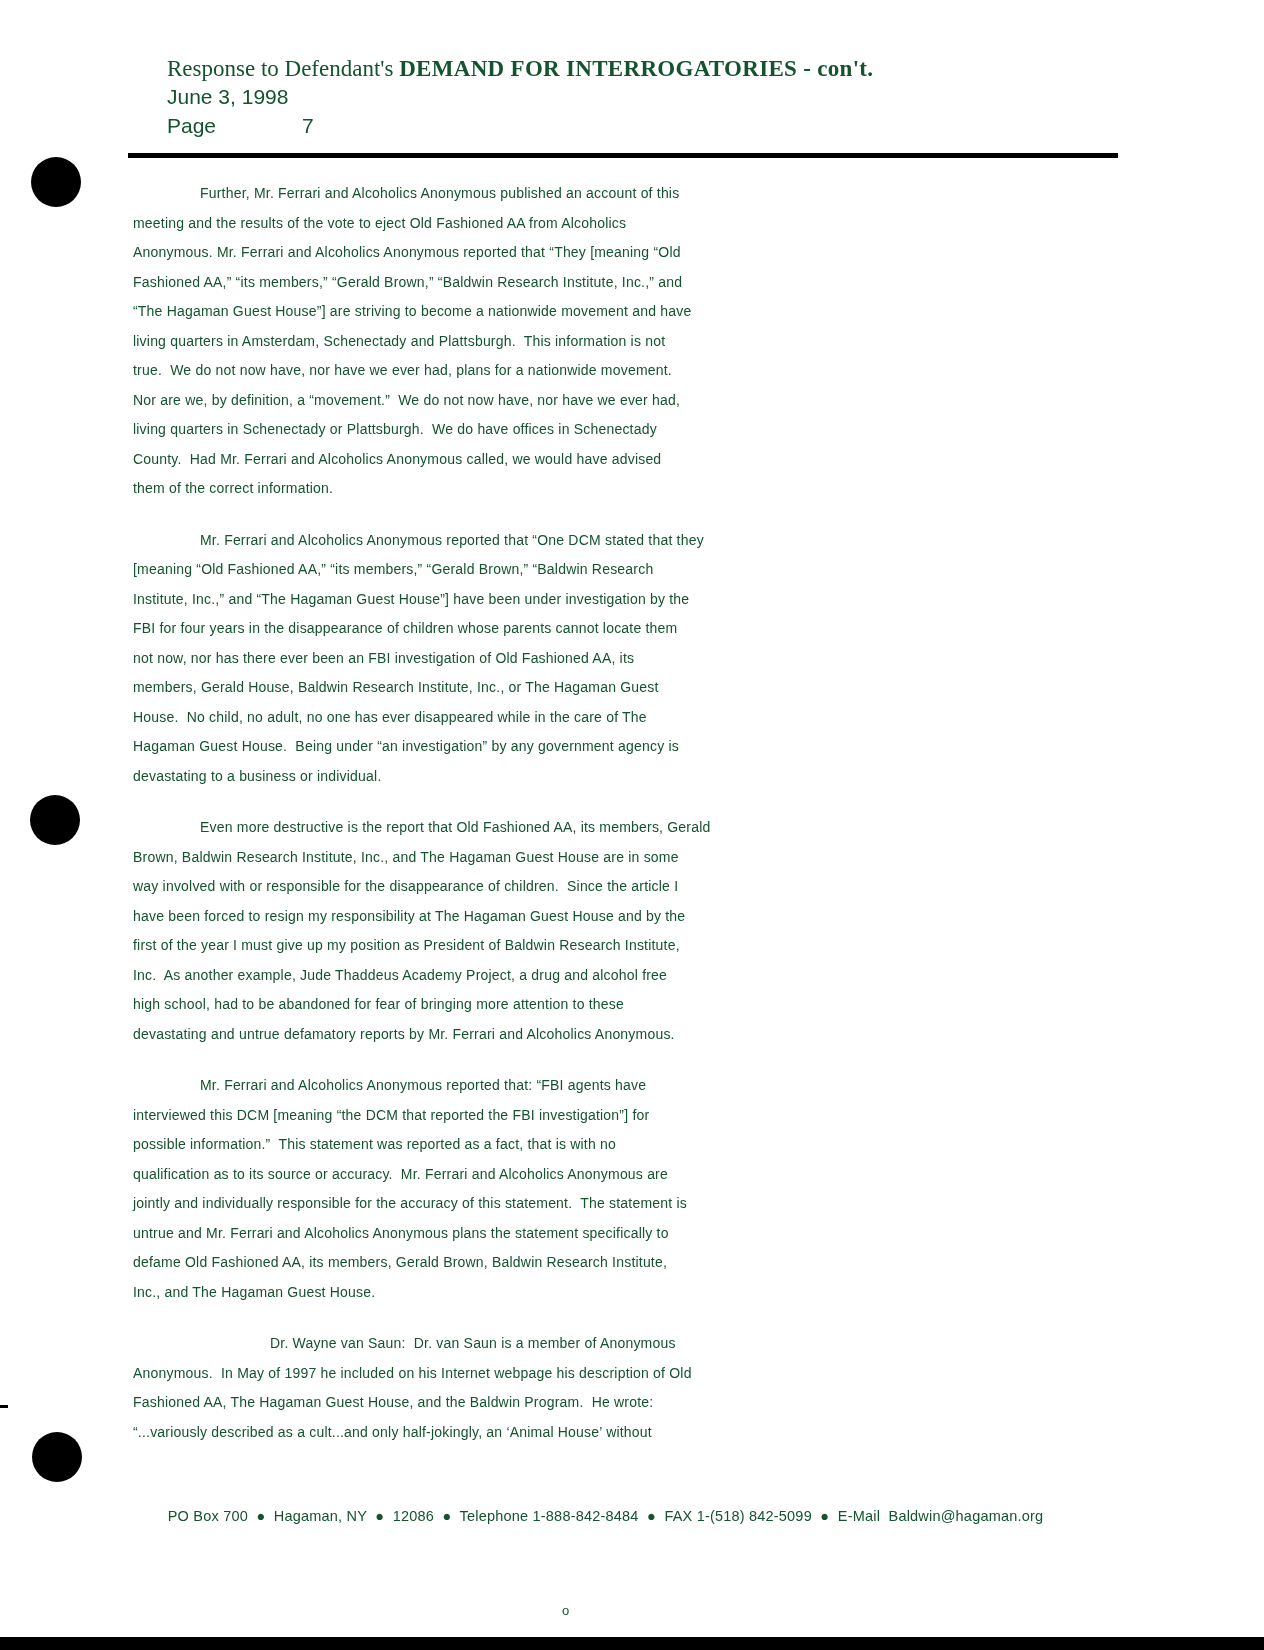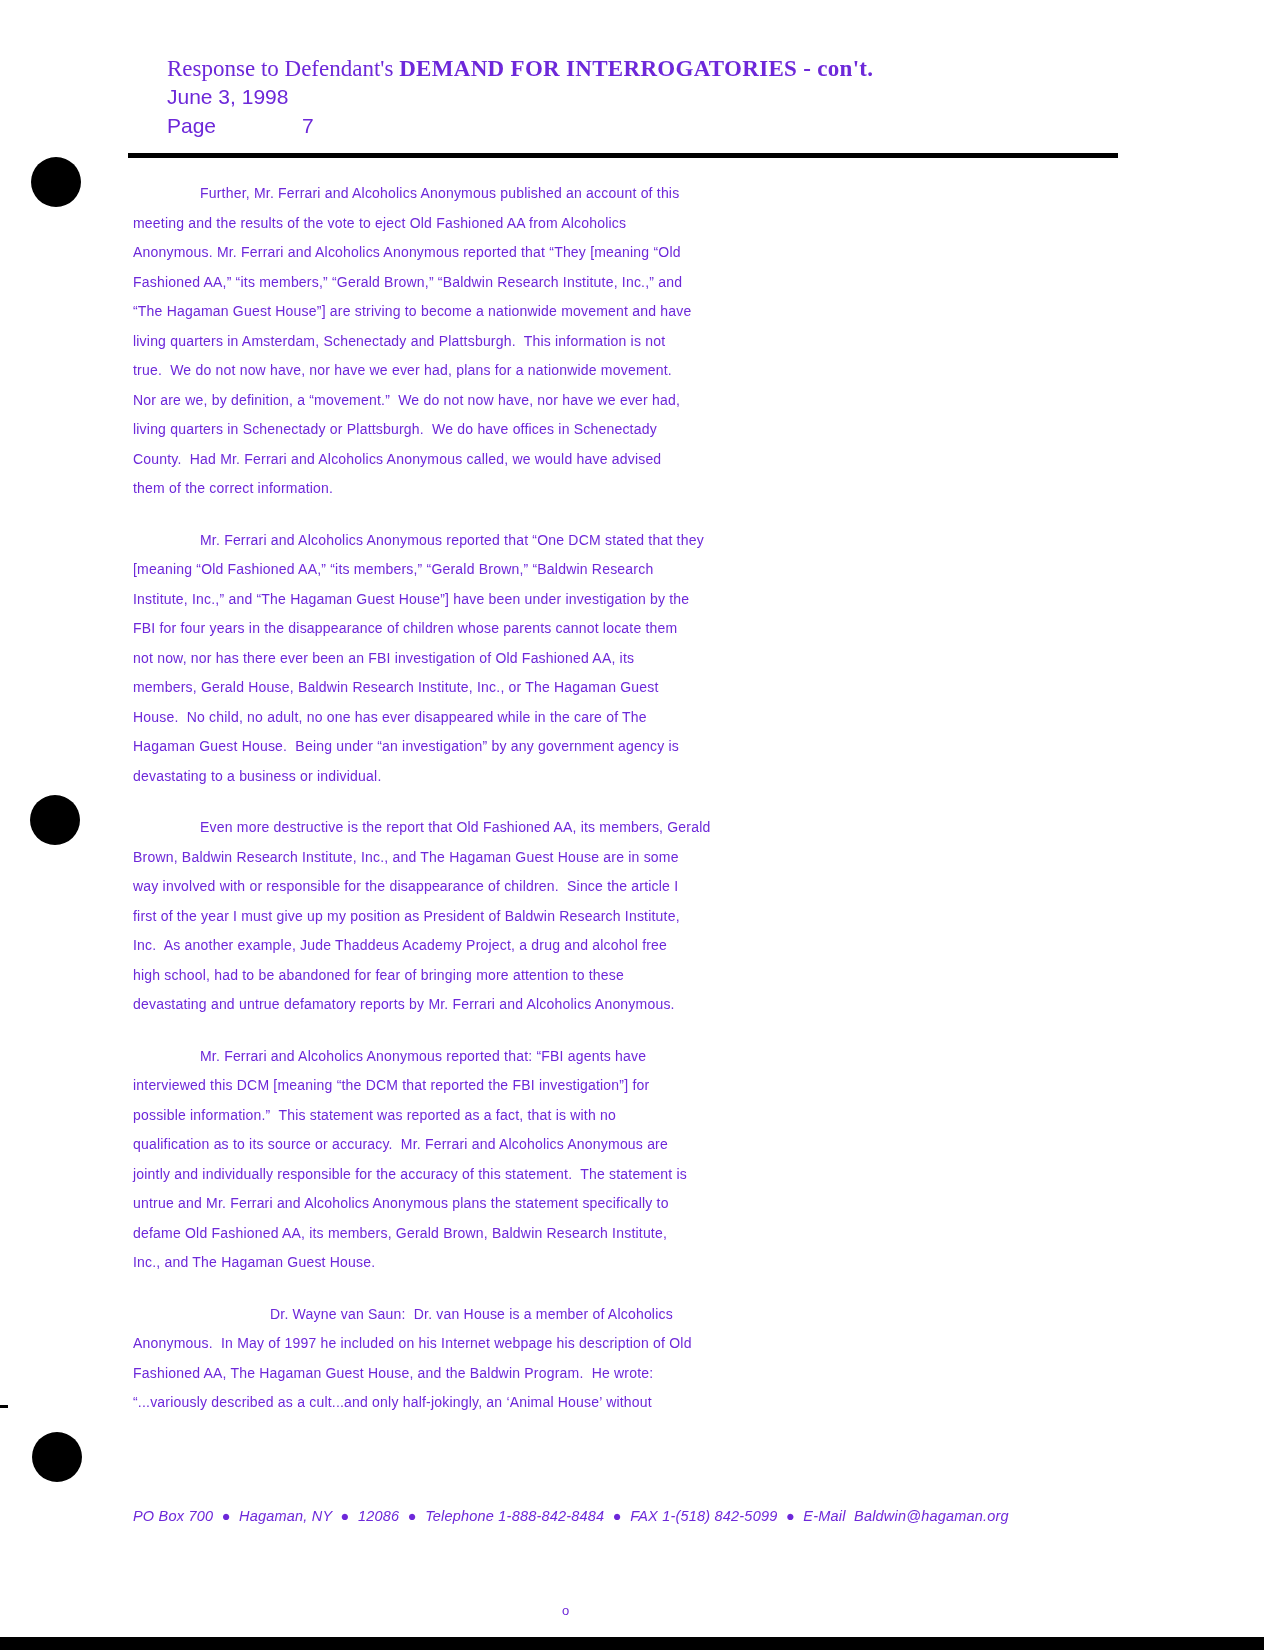--- a/index.html
+++ b/index.html
@@ -1,37 +1,37 @@
 <!DOCTYPE html>
 <html><head>
 <meta charset="utf-8">
 <style>
   html,body { margin:0; padding:0; background:#ffffff; }
   .page {
     position:relative; width:1264px; height:1650px; background:#ffffff;
-    color:#6d28d9; font-family:"Liberation Sans", sans-serif; overflow:hidden;
+    color:#14532d; font-family:"Liberation Sans", sans-serif; overflow:hidden;
   }
   
   .header { position:absolute; left:167px; top:56px; }
   .header-title { font-family:"Liberation Serif", serif; font-size:23px; white-space:pre; }
   .header-title .bold { font-weight:bold; letter-spacing:0.3px; }
   .header-date { font-size:21px; margin-top:3px; white-space:pre; }
   .header-page { font-size:21px; margin-top:5px; white-space:pre; }
   .page-number { display:inline-block; margin-left:86px; }
   .rule { position:absolute; left:128px; top:153px; width:990px; height:5px; background:#000; }
   
   .bodytext { position:absolute; left:133px; top:179px; font-size:14px; line-height:29.5px; letter-spacing:0.2px; }
   .para { margin:0 0 22px 0; }
   .line { white-space:pre; }
   .indent { padding-left:67px; }
   .indent-lg { padding-left:137px; }
   .bold { font-weight:normal; }
   
-  .footer { position:absolute; left:133px; top:1508px; width:945px; 
-            font-size:14.5px; white-space:pre; letter-spacing:0.2px;font-style:italic; }
+  .footer { position:absolute; left:133px; top:1508px; width:945px; text-align:center;
+            font-size:14.5px; white-space:pre; letter-spacing:0.2px; }
   
   .punch { position:absolute; width:50px; height:50px; border-radius:50%; background:#000; }
   .punch-1 { left:31px; top:157px; }
   .punch-2 { left:30px; top:795px; }
   .punch-3 { left:32px; top:1432px; }
   .edge-dash { position:absolute; left:0; top:1405px; width:8px; height:3px; background:#000; }
   .bottom-mark { position:absolute; left:562px; top:1604px; font-size:13px; line-height:13px; }
   .scan-bar { position:absolute; left:0; top:1637px; width:1264px; height:13px; background:#000; }
 </style>
 </head>
@@ -76,39 +76,40 @@
       <div class="line">members, Gerald House, Baldwin Research Institute, Inc., or The Hagaman Guest</div>
       <div class="line">House.  No child, no adult, no one has ever disappeared while in the care of The</div>
       <div class="line">Hagaman Guest House.  Being under “an investigation” by any government agency is</div>
       <div class="line">devastating to a business or individual.</div>
     </div>
 
     <div class="para">
       <div class="line indent">Even more destructive is the report that Old Fashioned AA, its members, Gerald</div>
       <div class="line">Brown, Baldwin Research Institute, Inc., and The Hagaman Guest House are in some</div>
       <div class="line">way involved with or responsible for the disappearance of children.  Since the article I</div>
+      <div class="line">have been forced to resign my responsibility at The Hagaman Guest House and by the</div>
       <div class="line">first of the year I must give up my position as President of Baldwin Research Institute,</div>
       <div class="line">Inc.  As another example, Jude Thaddeus Academy Project, a drug and alcohol free</div>
       <div class="line">high school, had to be abandoned for fear of bringing more attention to these</div>
       <div class="line">devastating and untrue defamatory reports by Mr. Ferrari and Alcoholics Anonymous.</div>
     </div>
 
     <div class="para">
       <div class="line indent">Mr. Ferrari and Alcoholics Anonymous reported that: “FBI agents have</div>
       <div class="line">interviewed this DCM [meaning “the DCM that reported the FBI investigation”] for</div>
       <div class="line">possible information.”  This statement was reported as a fact, that is with no</div>
       <div class="line">qualification as to its source or accuracy.  Mr. Ferrari and Alcoholics Anonymous are</div>
       <div class="line">jointly and individually responsible for the accuracy of this statement.  The statement is</div>
       <div class="line">untrue and Mr. Ferrari and Alcoholics Anonymous plans the statement specifically to</div>
       <div class="line">defame Old Fashioned AA, its members, Gerald Brown, Baldwin Research Institute,</div>
       <div class="line">Inc., and The Hagaman Guest House.</div>
     </div>
 
     <div class="para">
-      <div class="line indent-lg"><span class="bold">Dr. Wayne van Saun:</span><span>  Dr. van House is a member of Alcoholics</span></div>
+      <div class="line indent-lg"><span class="bold">Dr. Wayne van Saun:</span><span>  Dr. van Saun is a member of Anonymous</span></div>
       <div class="line">Anonymous.  In May of 1997 he included on his Internet webpage his description of Old</div>
       <div class="line">Fashioned AA, The Hagaman Guest House, and the Baldwin Program.  He wrote:</div>
       <div class="line">“...variously described as a cult...and only half-jokingly, an ‘Animal House’ without</div>
     </div>
 
   </div>
 
   <div class="footer">PO Box 700  ●  Hagaman, NY  ●  12086  ●  Telephone 1-888-842-8484  ●  FAX 1-(518) 842-5099  ●  E-Mail  Baldwin@hagaman.org</div>
 
   <div class="bottom-mark">o</div>

